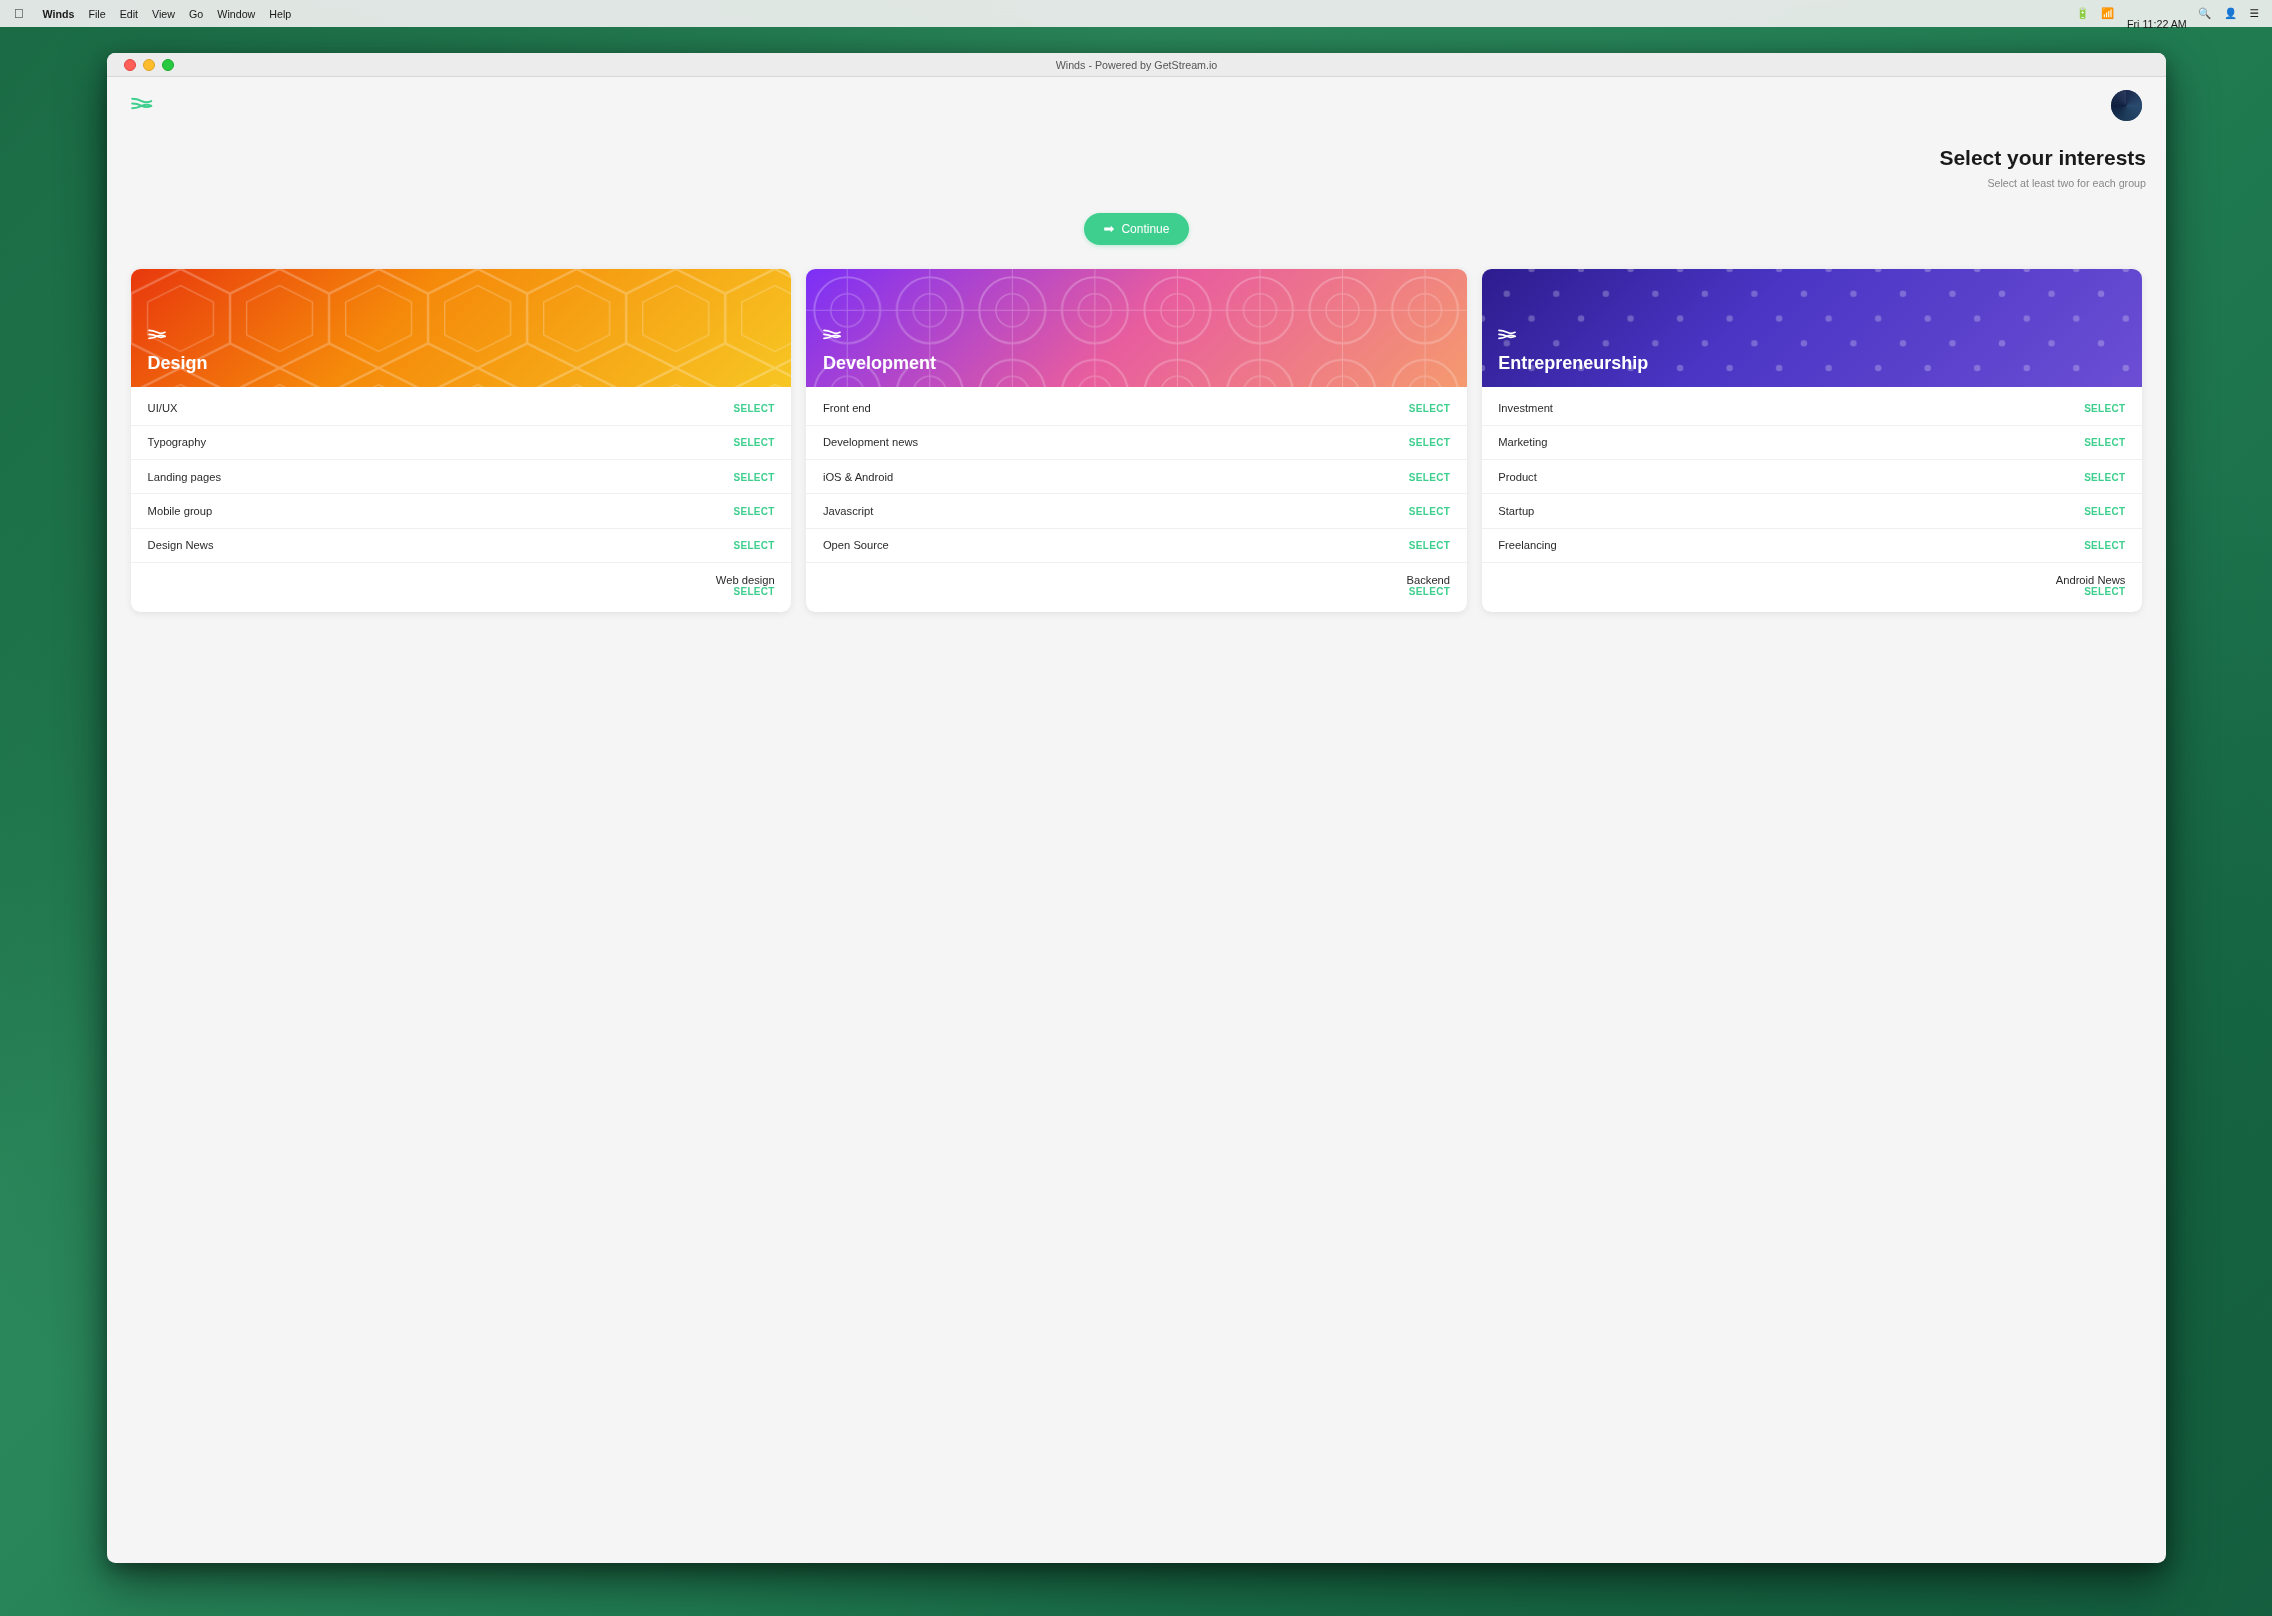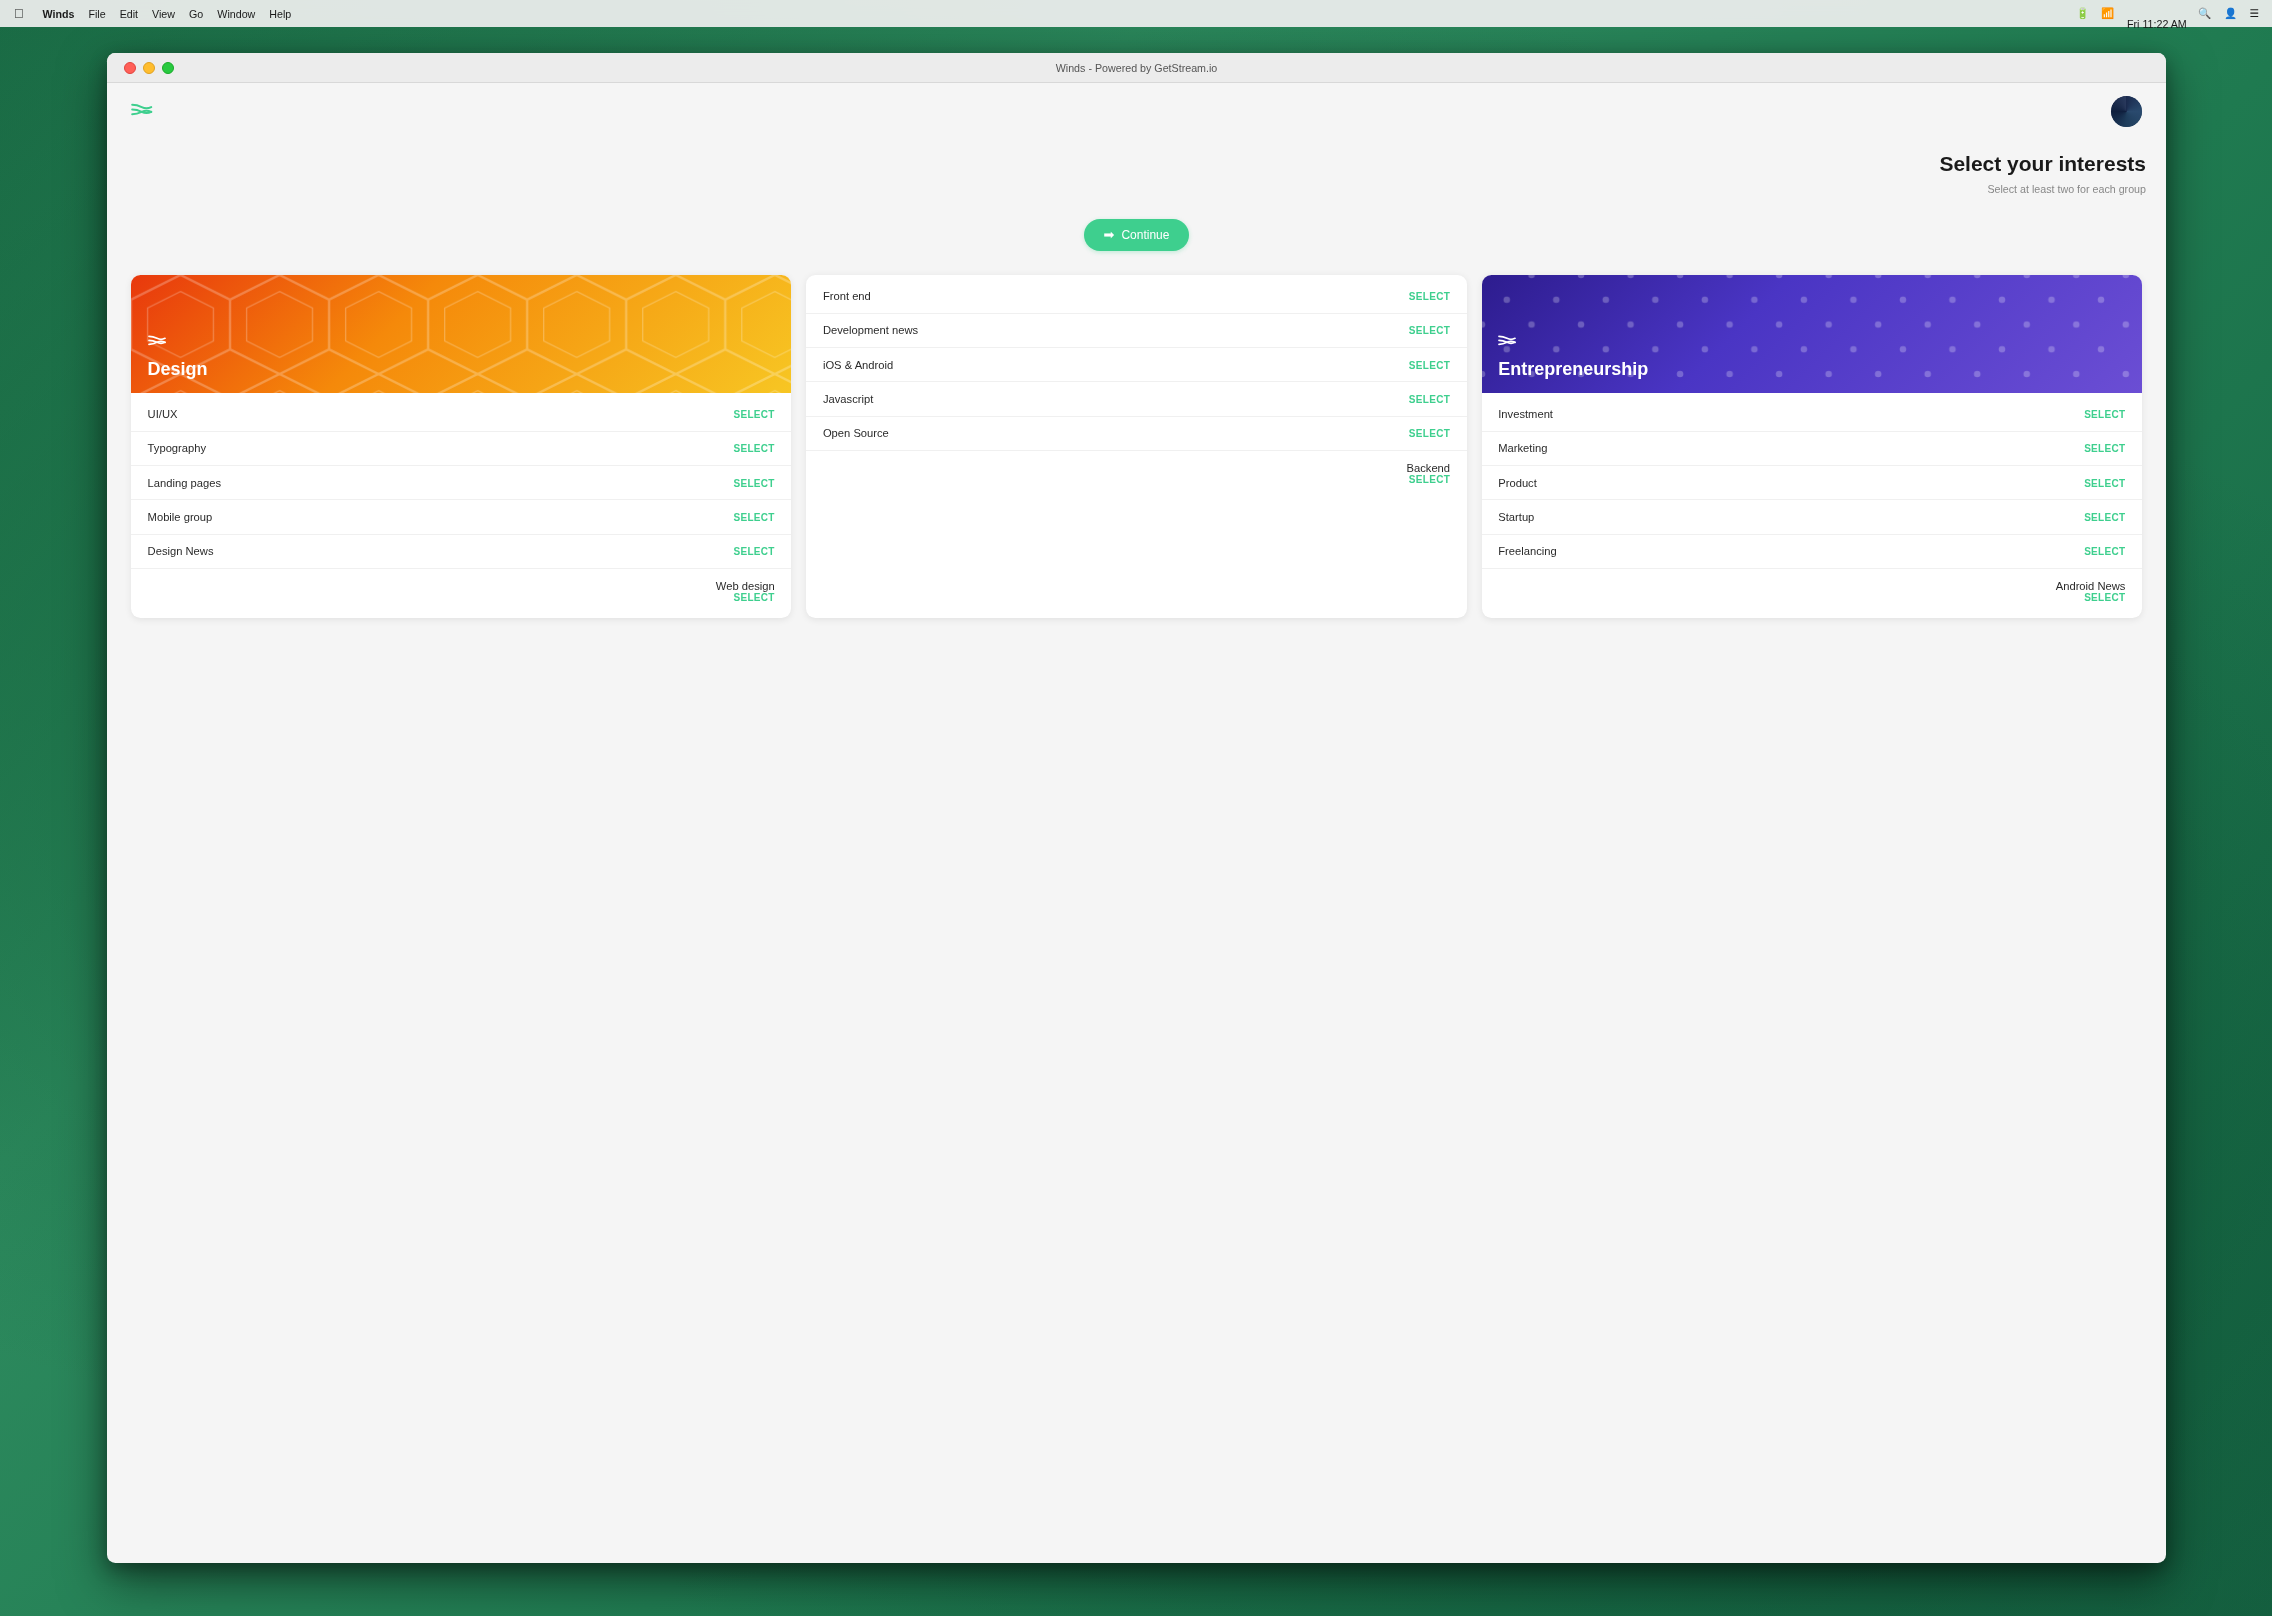--- a/index.html
+++ b/index.html
@@ -86,21 +86,21 @@
       background: #f5f5f5;
       border-radius: 8.3px;
       box-shadow: 0 18px 47px rgba(0,0,0,0.5), 0 6px 18px rgba(0,0,0,0.3);
       overflow: hidden;
       display: flex;
       flex-direction: column;
     }
 
     
     .titlebar {
-      height: 30px;
+      height: 24px;
       background: #ececec;
       display: flex;
       align-items: center;
       padding: 0 16.6px;
       border-bottom: 0.6px solid #d8d8d8;
       flex-shrink: 0;
       position: relative;
       text-align: center;
     }
 
@@ -420,20 +420,41 @@
             <span class="card-item-select">SELECT</span>
           </div>
           <div class="card-item">
             <span class="card-item-label">Web design</span>
             <span class="card-item-select">SELECT</span>
           </div>
         </div>
       </div>
 
       <div class="category-card">
+        <div class="card-header card-header-development">
+          <svg class="card-header-pattern" viewBox="0 0 400 200" preserveAspectRatio="xMidYMid slice" xmlns="http://www.w3.org/2000/svg">
+            <defs>
+              <pattern id="p2" x="0" y="0" width="50" height="50" patternUnits="userSpaceOnUse">
+                <circle cx="25" cy="25" r="20" fill="none" stroke="white" stroke-width="1.2"></circle>
+                <circle cx="25" cy="25" r="10" fill="none" stroke="white" stroke-width="0.8"></circle>
+                <line x1="0" y1="25" x2="50" y2="25" stroke="white" stroke-width="0.6"></line>
+                <line x1="25" y1="0" x2="25" y2="50" stroke="white" stroke-width="0.6"></line>
+              </pattern>
+            </defs>
+            <rect width="400" height="200" fill="url(#p2)"></rect>
+          </svg>
+          <div class="card-header-logo">
+            <svg width="21" height="16.6" viewBox="0 0 42 32" fill="none" xmlns="http://www.w3.org/2000/svg">
+              <path d="M2 8 Q10 8 18 12 Q26 16 34 12" stroke="white" stroke-width="3.5" fill="none" stroke-linecap="round"></path>
+              <path d="M2 16 Q10 16 18 20 Q26 24 34 20" stroke="white" stroke-width="3.5" fill="none" stroke-linecap="round"></path>
+              <path d="M2 24 Q10 24 18 20 Q26 16 34 20" stroke="white" stroke-width="3.5" fill="none" stroke-linecap="round"></path>
+            </svg>
+          </div>
+          <span class="card-header-title">Development</span>
+        </div>
         <div class="card-items">
           <div class="card-item">
             <span class="card-item-label">Front end</span>
             <span class="card-item-select">SELECT</span>
           </div>
           <div class="card-item">
             <span class="card-item-label">Development news</span>
             <span class="card-item-select">SELECT</span>
           </div>
           <div class="card-item">

